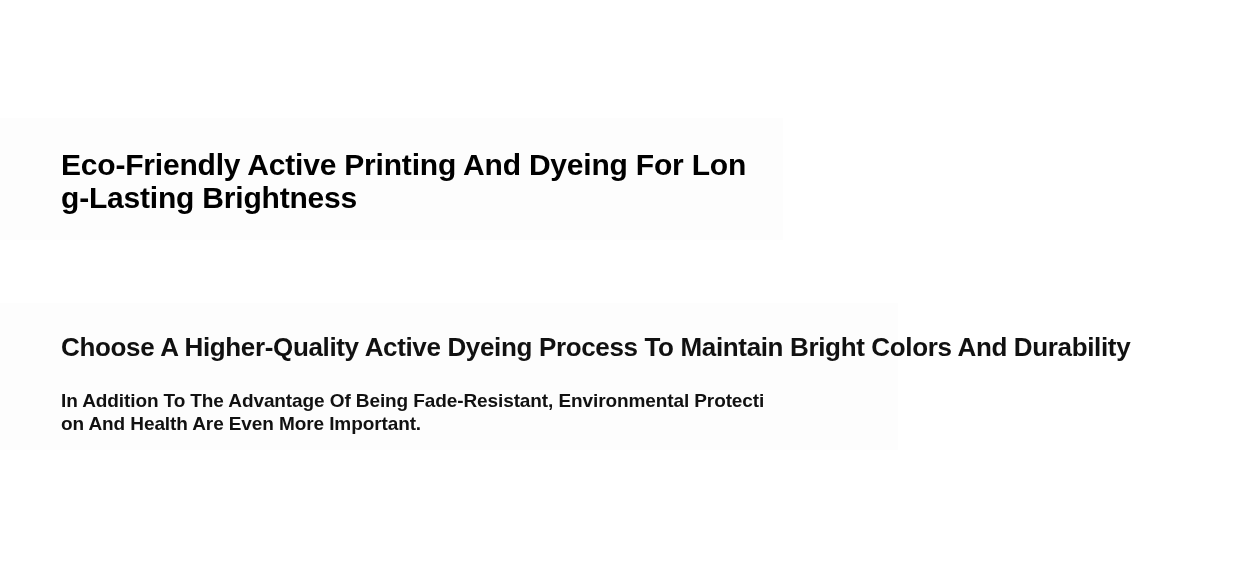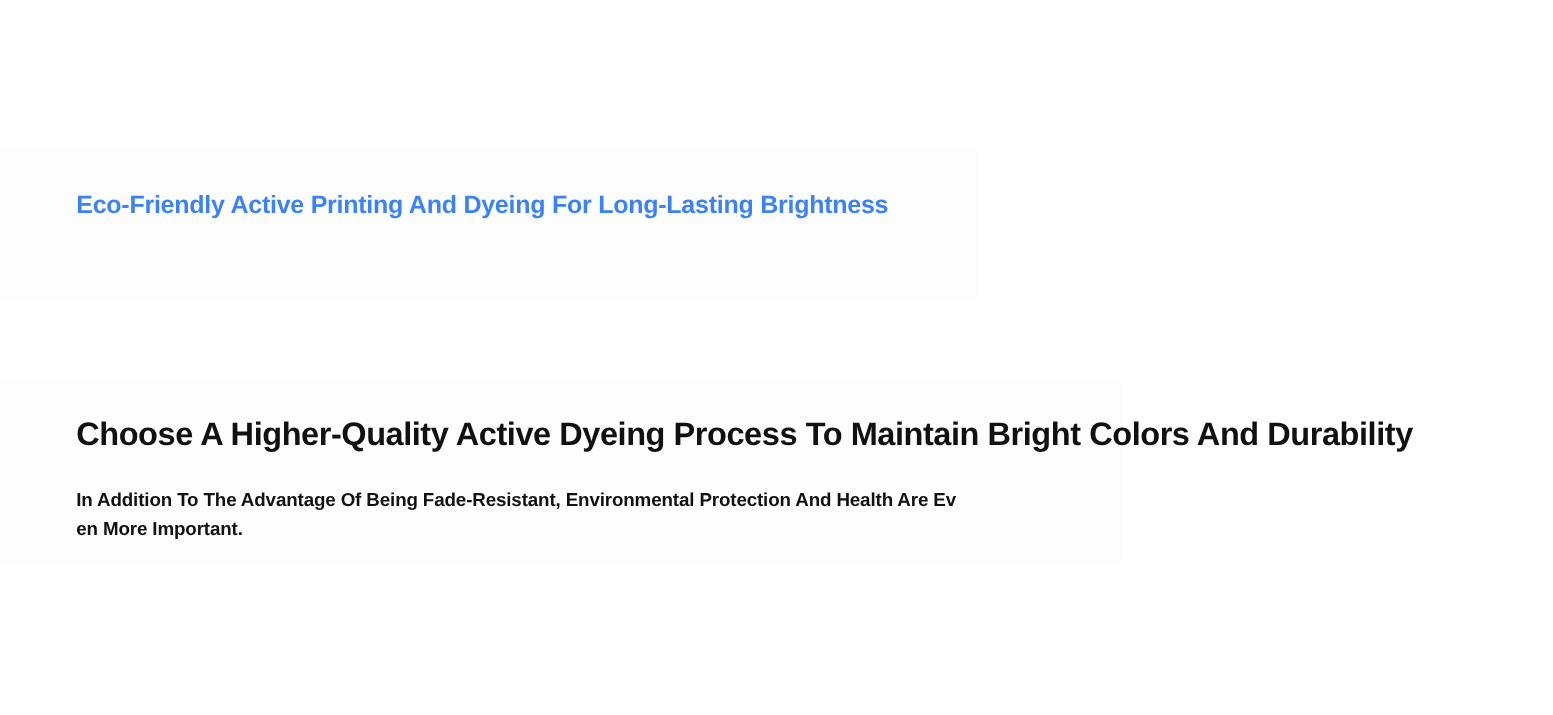--- a/index.html
+++ b/index.html
@@ -42,25 +42,25 @@
     height: 572px;
   }
 
   
   #main-heading {
     position: absolute;
     left: 61px;
     top: 148px;
     width: 700px;
     margin: 0;
-    font-size: 20px;
+    font-size: 30px;
     font-weight: 700;
     line-height: 33px;
     letter-spacing: -0.2px;
-    color: #3b82f6;
+    color: #000000;
     word-break: break-all;
     overflow-wrap: break-word;
     white-space: normal;
   }
 
   
   #sub-heading {
     position: absolute;
     left: 61px;
     top: 331px;
@@ -74,21 +74,21 @@
     white-space: nowrap;
   }
 
   
   #body-text {
     position: absolute;
     left: 61px;
     top: 389px;
     width: 706px;
     margin: 0;
-    font-size: 15px;
+    font-size: 19px;
     font-weight: 700;
     line-height: 23px;
     letter-spacing: -0.1px;
     color: #111111;
     word-break: break-all;
     overflow-wrap: break-word;
   }
 </style>
 </head>
 <body>

